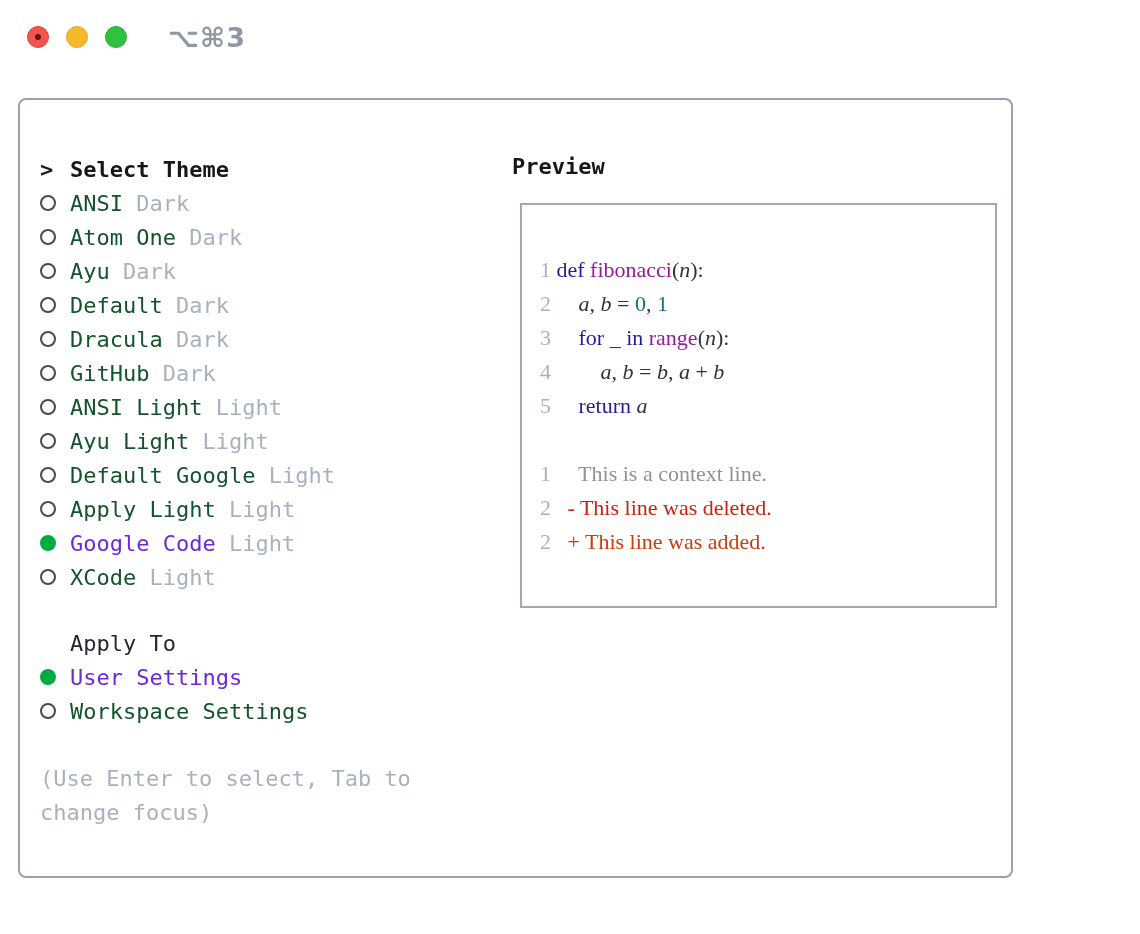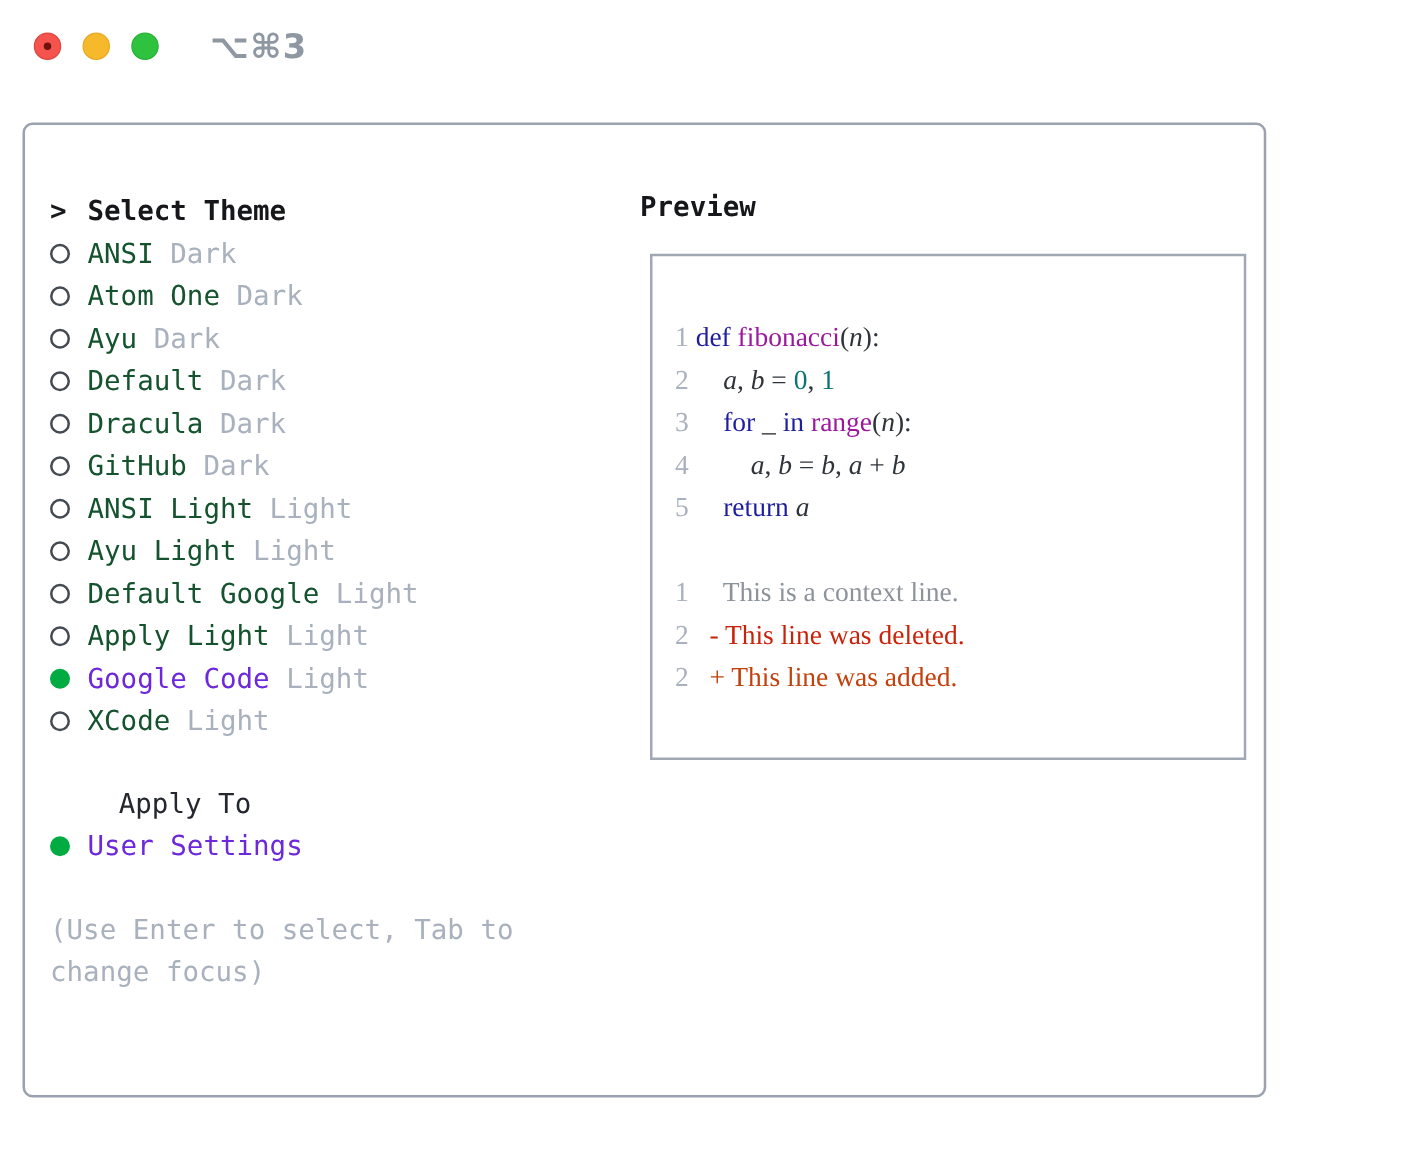--- a/index.html
+++ b/index.html
@@ -45,21 +45,21 @@
     font-size:22px; color:#363b42; white-space:pre;
   }
   .marker { width:30px; display:flex; align-items:center; flex-shrink:0; }
   .prompt { font-weight:bold; color:#17191d; }
   .radio {
     width:16px; height:16px; border:2px solid #454b53;
     border-radius:50%; box-sizing:border-box; background:transparent;
   }
   .radio.on { background:#00ab41; border-color:#00ab41; }
   .hdr { font-weight:bold; color:#15171a; }
-  .hdr-plain { color:#24282e;margin-left:25px; }
+  .hdr-plain { color:#24282e; }
   .item-name { color:#14532d; }
   .item-name.sel { color:#6d28d9;text-align:center; }
   .item-variant { color:#a8b1bd; }
   .spacer-32 { height:32px; }
   .spacer-34 { height:34px; }
   .hint {
     font-size:22px; line-height:34px; color:#a8b1bd;
     width:420px; white-space:normal;
   }
 
@@ -123,20 +123,21 @@
 
     <div class="spacer-32"></div>
 
     <div class="row">
       <span class="marker"></span>
       <span class="hdr-plain">Apply To</span>
     </div>
 
     <div id="apply-list">
         <div class="row"><span class="marker"><span class="radio on"></span></span><span class="item-name sel">User Settings</span></div>
+        <div class="row"><span class="marker"><span class="radio"></span></span><span class="item-name">Workspace Settings</span></div>
       </div>
 
     <div class="spacer-34"></div>
 
     <div class="hint">(Use Enter to select, Tab to change focus)</div>
   </div>
 
   <div class="preview-col">
     <div class="preview-title">Preview</div>
     <div class="preview-box" id="preview-box">

